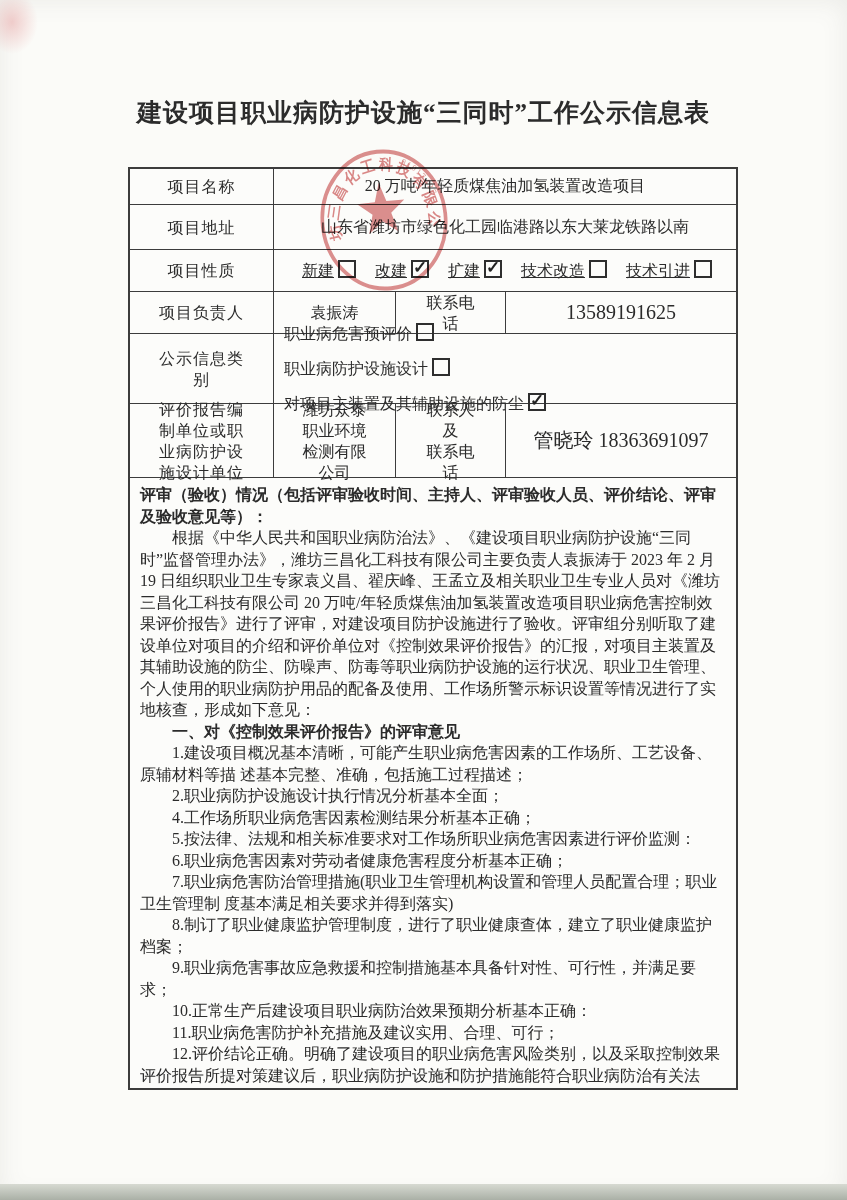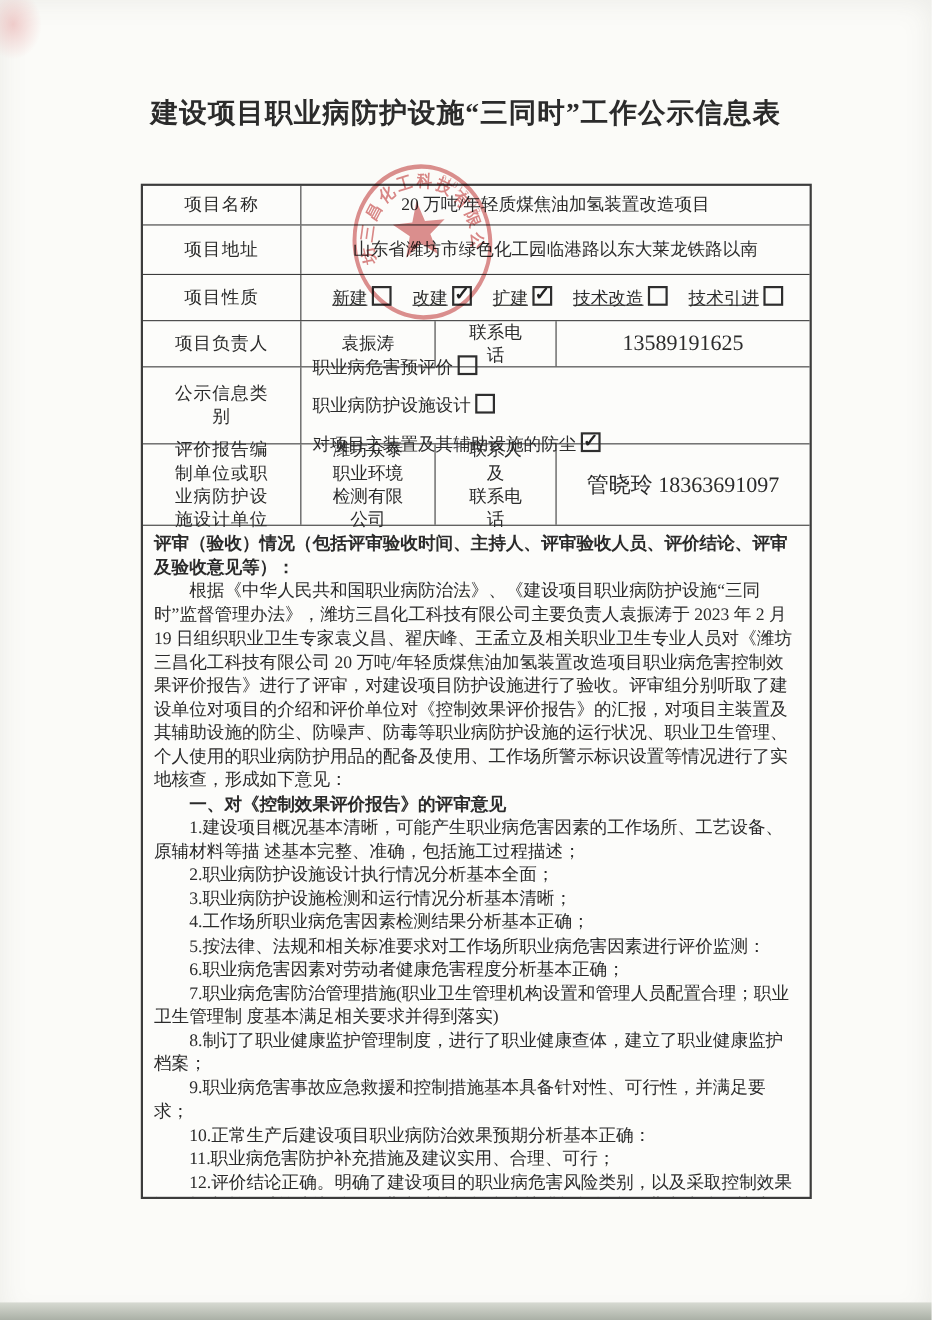--- a/index.html
+++ b/index.html
@@ -12,21 +12,21 @@
   .photo{position:absolute;inset:0;box-shadow:inset 0 0 26px rgba(90,90,80,.10);}
   .smudge{
     position:absolute;left:-14px;top:-10px;width:52px;height:64px;border-radius:50%;
     background:radial-gradient(closest-side,rgba(228,150,150,.45),rgba(228,150,150,0));
   }
   .bottom-band{
     position:absolute;left:0;right:0;bottom:0;height:16px;
     background:linear-gradient(#d7dad2,#aab0a6);
   }
   .title{
-    position:absolute;top:86px;left:0;width:100%;margin:0;
+    position:absolute;top:96px;left:0;width:100%;margin:0;
     text-align:center;font-size:25px;font-weight:bold;letter-spacing:1px;
   }
   
   .tbl{
     position:absolute;left:128px;top:167px;width:610px;
     border:2px solid #3c3c3c;box-sizing:border-box;background:rgba(255,255,255,.35);
   }
   .tr{display:flex;border-bottom:1px solid #3c3c3c;box-sizing:border-box;}
   .tr:last-child{border-bottom:none;}
   .td{box-sizing:border-box;display:flex;align-items:center;font-size:16px;padding:2px 24px;}
@@ -129,21 +129,20 @@
       <div class="td wide block">
         <p class="bhead">评审（验收）情况（包括评审验收时间、主持人、评审验收人员、评价结论、评审及验收意见等）：</p>
         <p class="indent">根据《中华人民共和国职业病防治法》、《建设项目职业病防护设施“三同时”监督管理办法》，潍坊三昌化工科技有限公司主要负责人袁振涛于 2023 年 2 月 19 日组织职业卫生专家袁义昌、翟庆峰、王孟立及相关职业卫生专业人员对《潍坊三昌化工科技有限公司 20 万吨/年轻质煤焦油加氢装置改造项目职业病危害控制效果评价报告》进行了评审，对建设项目防护设施进行了验收。评审组分别听取了建设单位对项目的介绍和评价单位对《控制效果评价报告》的汇报，对项目主装置及其辅助设施的防尘、防噪声、防毒等职业病防护设施的运行状况、职业卫生管理、个人使用的职业病防护用品的配备及使用、工作场所警示标识设置等情况进行了实地核查，形成如下意见：</p>
         <p class="bsec">一、对《控制效果评价报告》的评审意见</p>
         <div>
 
             <p class="indent">1.建设项目概况基本清晰，可能产生职业病危害因素的工作场所、工艺设备、原辅材料等描 述基本完整、准确，包括施工过程描述；</p>
 
             <p class="indent">2.职业病防护设施设计执行情况分析基本全面；</p>
 
-            <p class="indent">3.职业病防护设施检测和运行情况分析基本清晰；</p>
 
             <p class="indent">4.工作场所职业病危害因素检测结果分析基本正确；</p>
 
             <p class="indent">5.按法律、法规和相关标准要求对工作场所职业病危害因素进行评价监测：</p>
 
             <p class="indent">6.职业病危害因素对劳动者健康危害程度分析基本正确；</p>
 
             <p class="indent">7.职业病危害防治管理措施(职业卫生管理机构设置和管理人员配置合理；职业卫生管理制 度基本满足相关要求并得到落实)</p>
 
             <p class="indent">8.制订了职业健康监护管理制度，进行了职业健康查体，建立了职业健康监护档案；</p>

